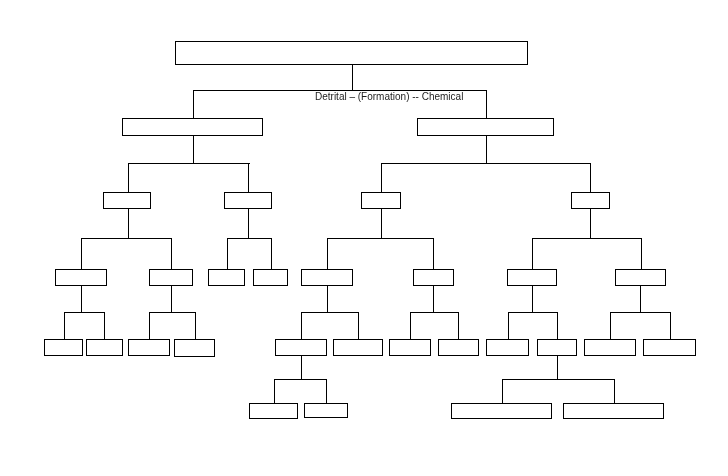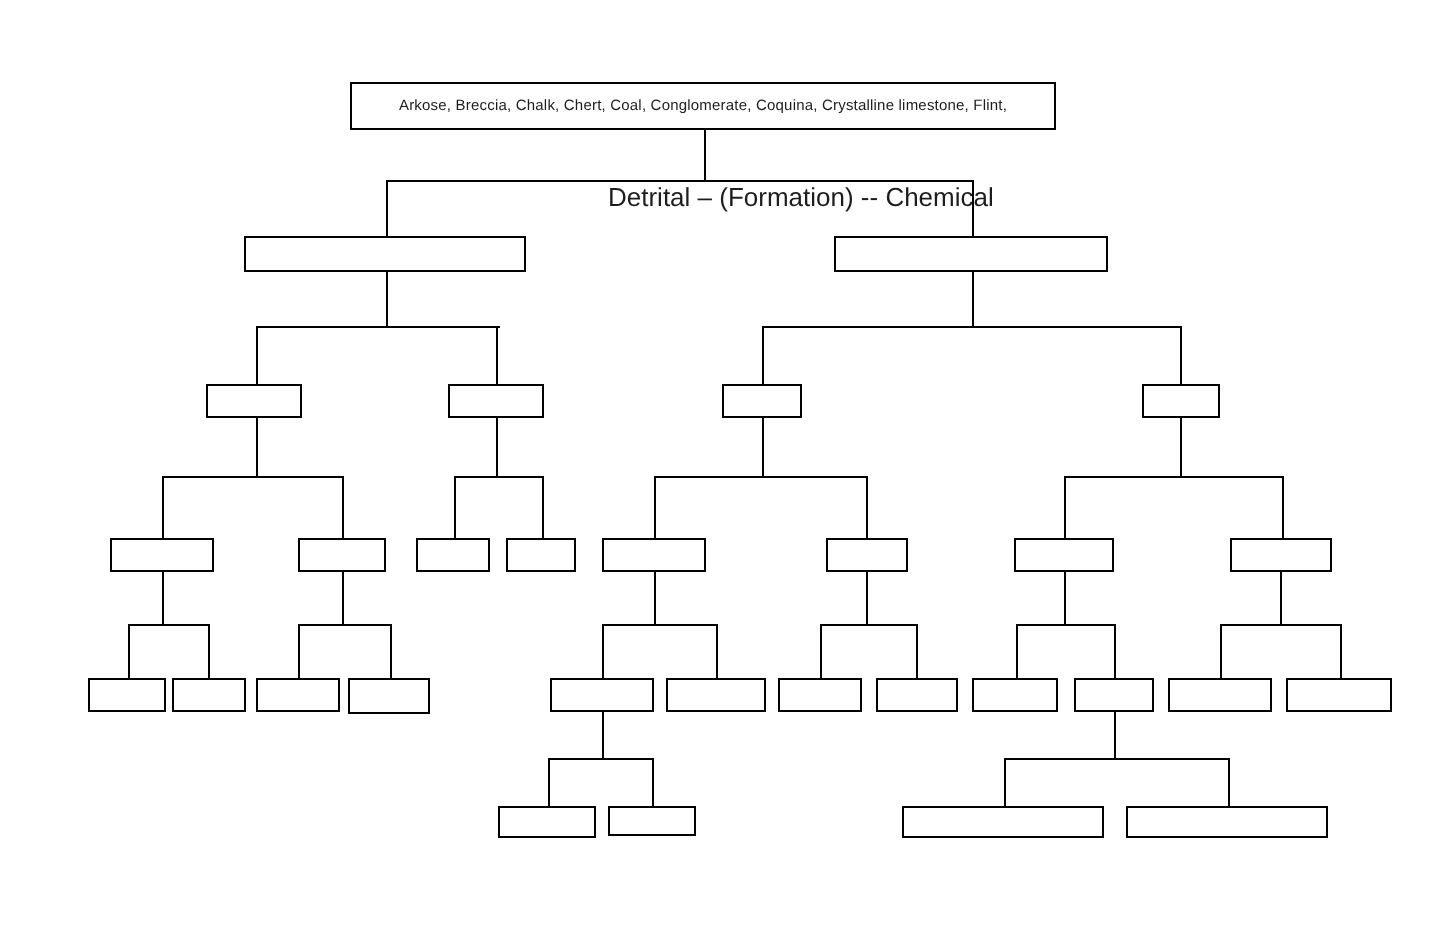--- a/index.html
+++ b/index.html
@@ -12,30 +12,29 @@
   }
   .ln{position:absolute;background:#000;}
   .v{width:1px;}
   .h{height:1px;}
   .rock-list{
     display:flex;flex-direction:column;justify-content:center;align-items:center;
     text-align:center;font-size:7.5px;line-height:10px;letter-spacing:0.1px;
   }
   .rock-list span{display:block;white-space:nowrap;}
   .axis-label{
-    position:absolute;left:304px;top:91px;font-size:13px;white-space:nowrap;
+    position:absolute;left:315px;top:91px;font-size:10px;white-space:nowrap;
   }
 </style>
 </head>
 <body>
 
 <div class="canvas">
 
   <div class="bx rock-list" style="left:175px;top:41px;width:353px;height:24px">
-    <span>Arkose, Breccia, Chalk, Chert, Coal, Conglomerate, Coquina, Crystalline limestone, Flint,</span>
   </div>
 
   <div class="axis-label">Detrital – (Formation) -- Chemical</div>
 
   <div class="ln v" style="left:352px;top:65px;height:25px"></div>
   <div class="ln h" style="left:193px;top:90px;width:294px"></div>
   <div class="ln v" style="left:193px;top:90px;height:28px"></div>
   <div class="ln v" style="left:486px;top:90px;height:28px"></div>
 
   <div class="bx" style="left:122px;top:118px;width:141px;height:18px"></div>

